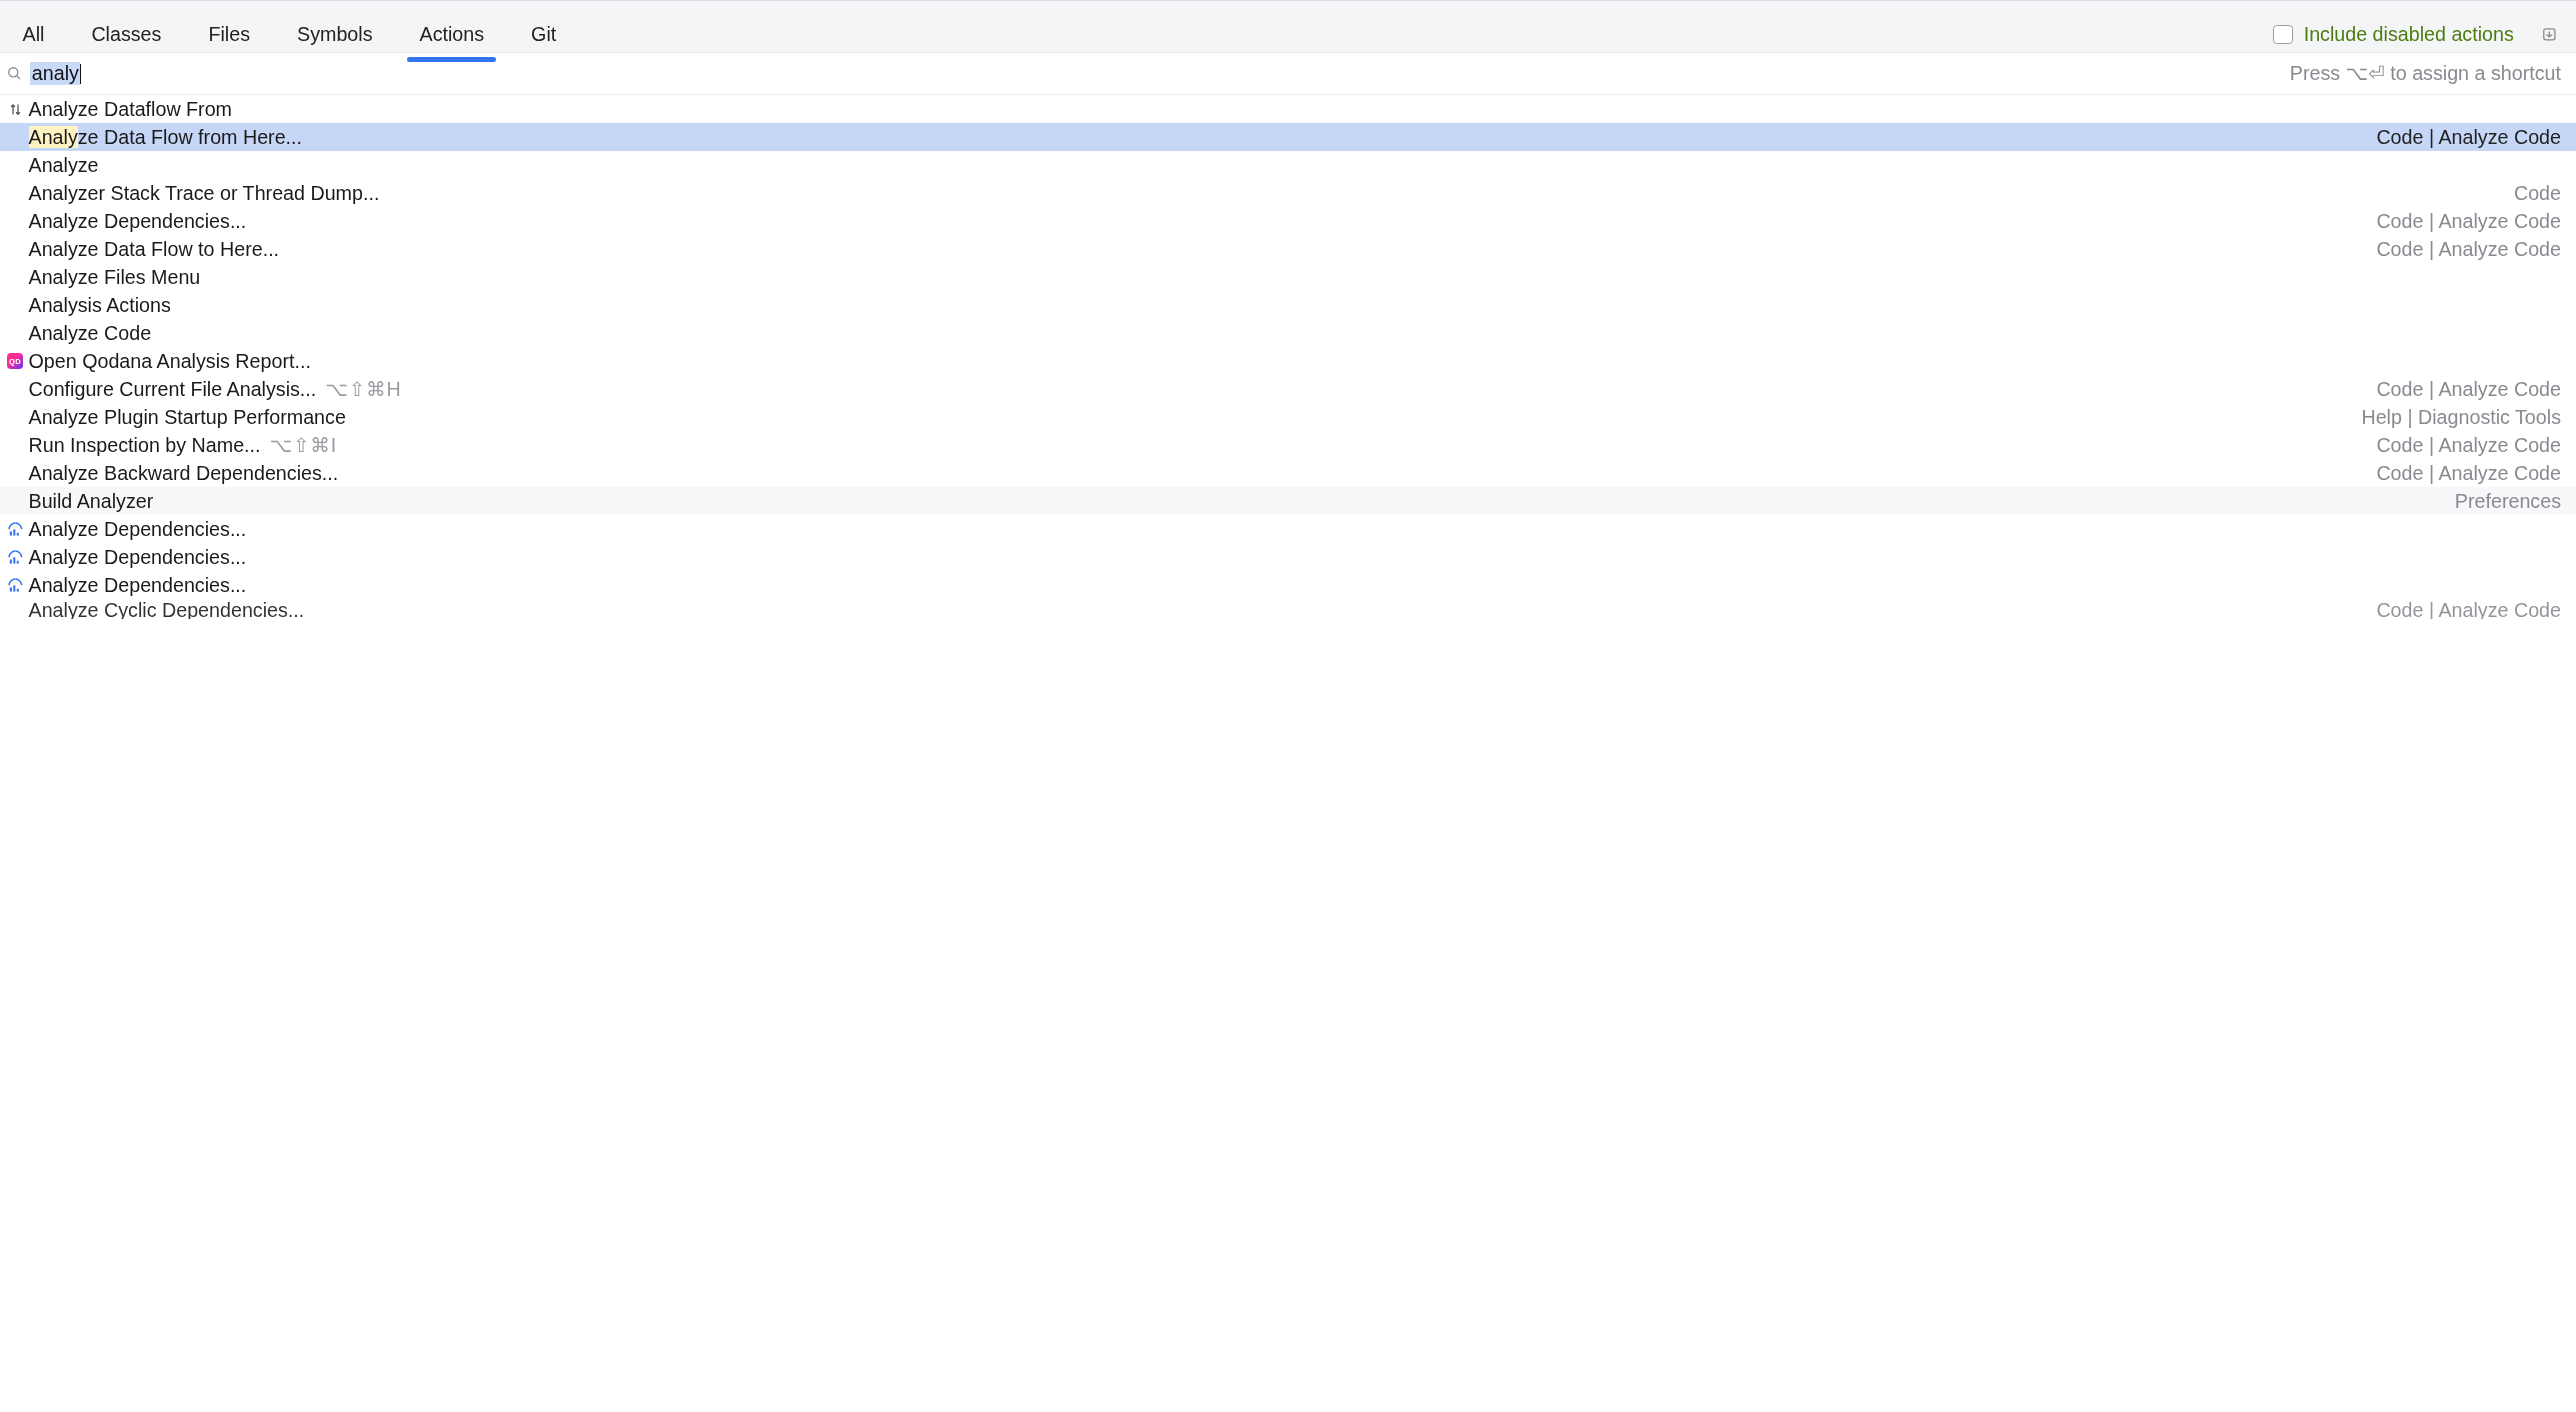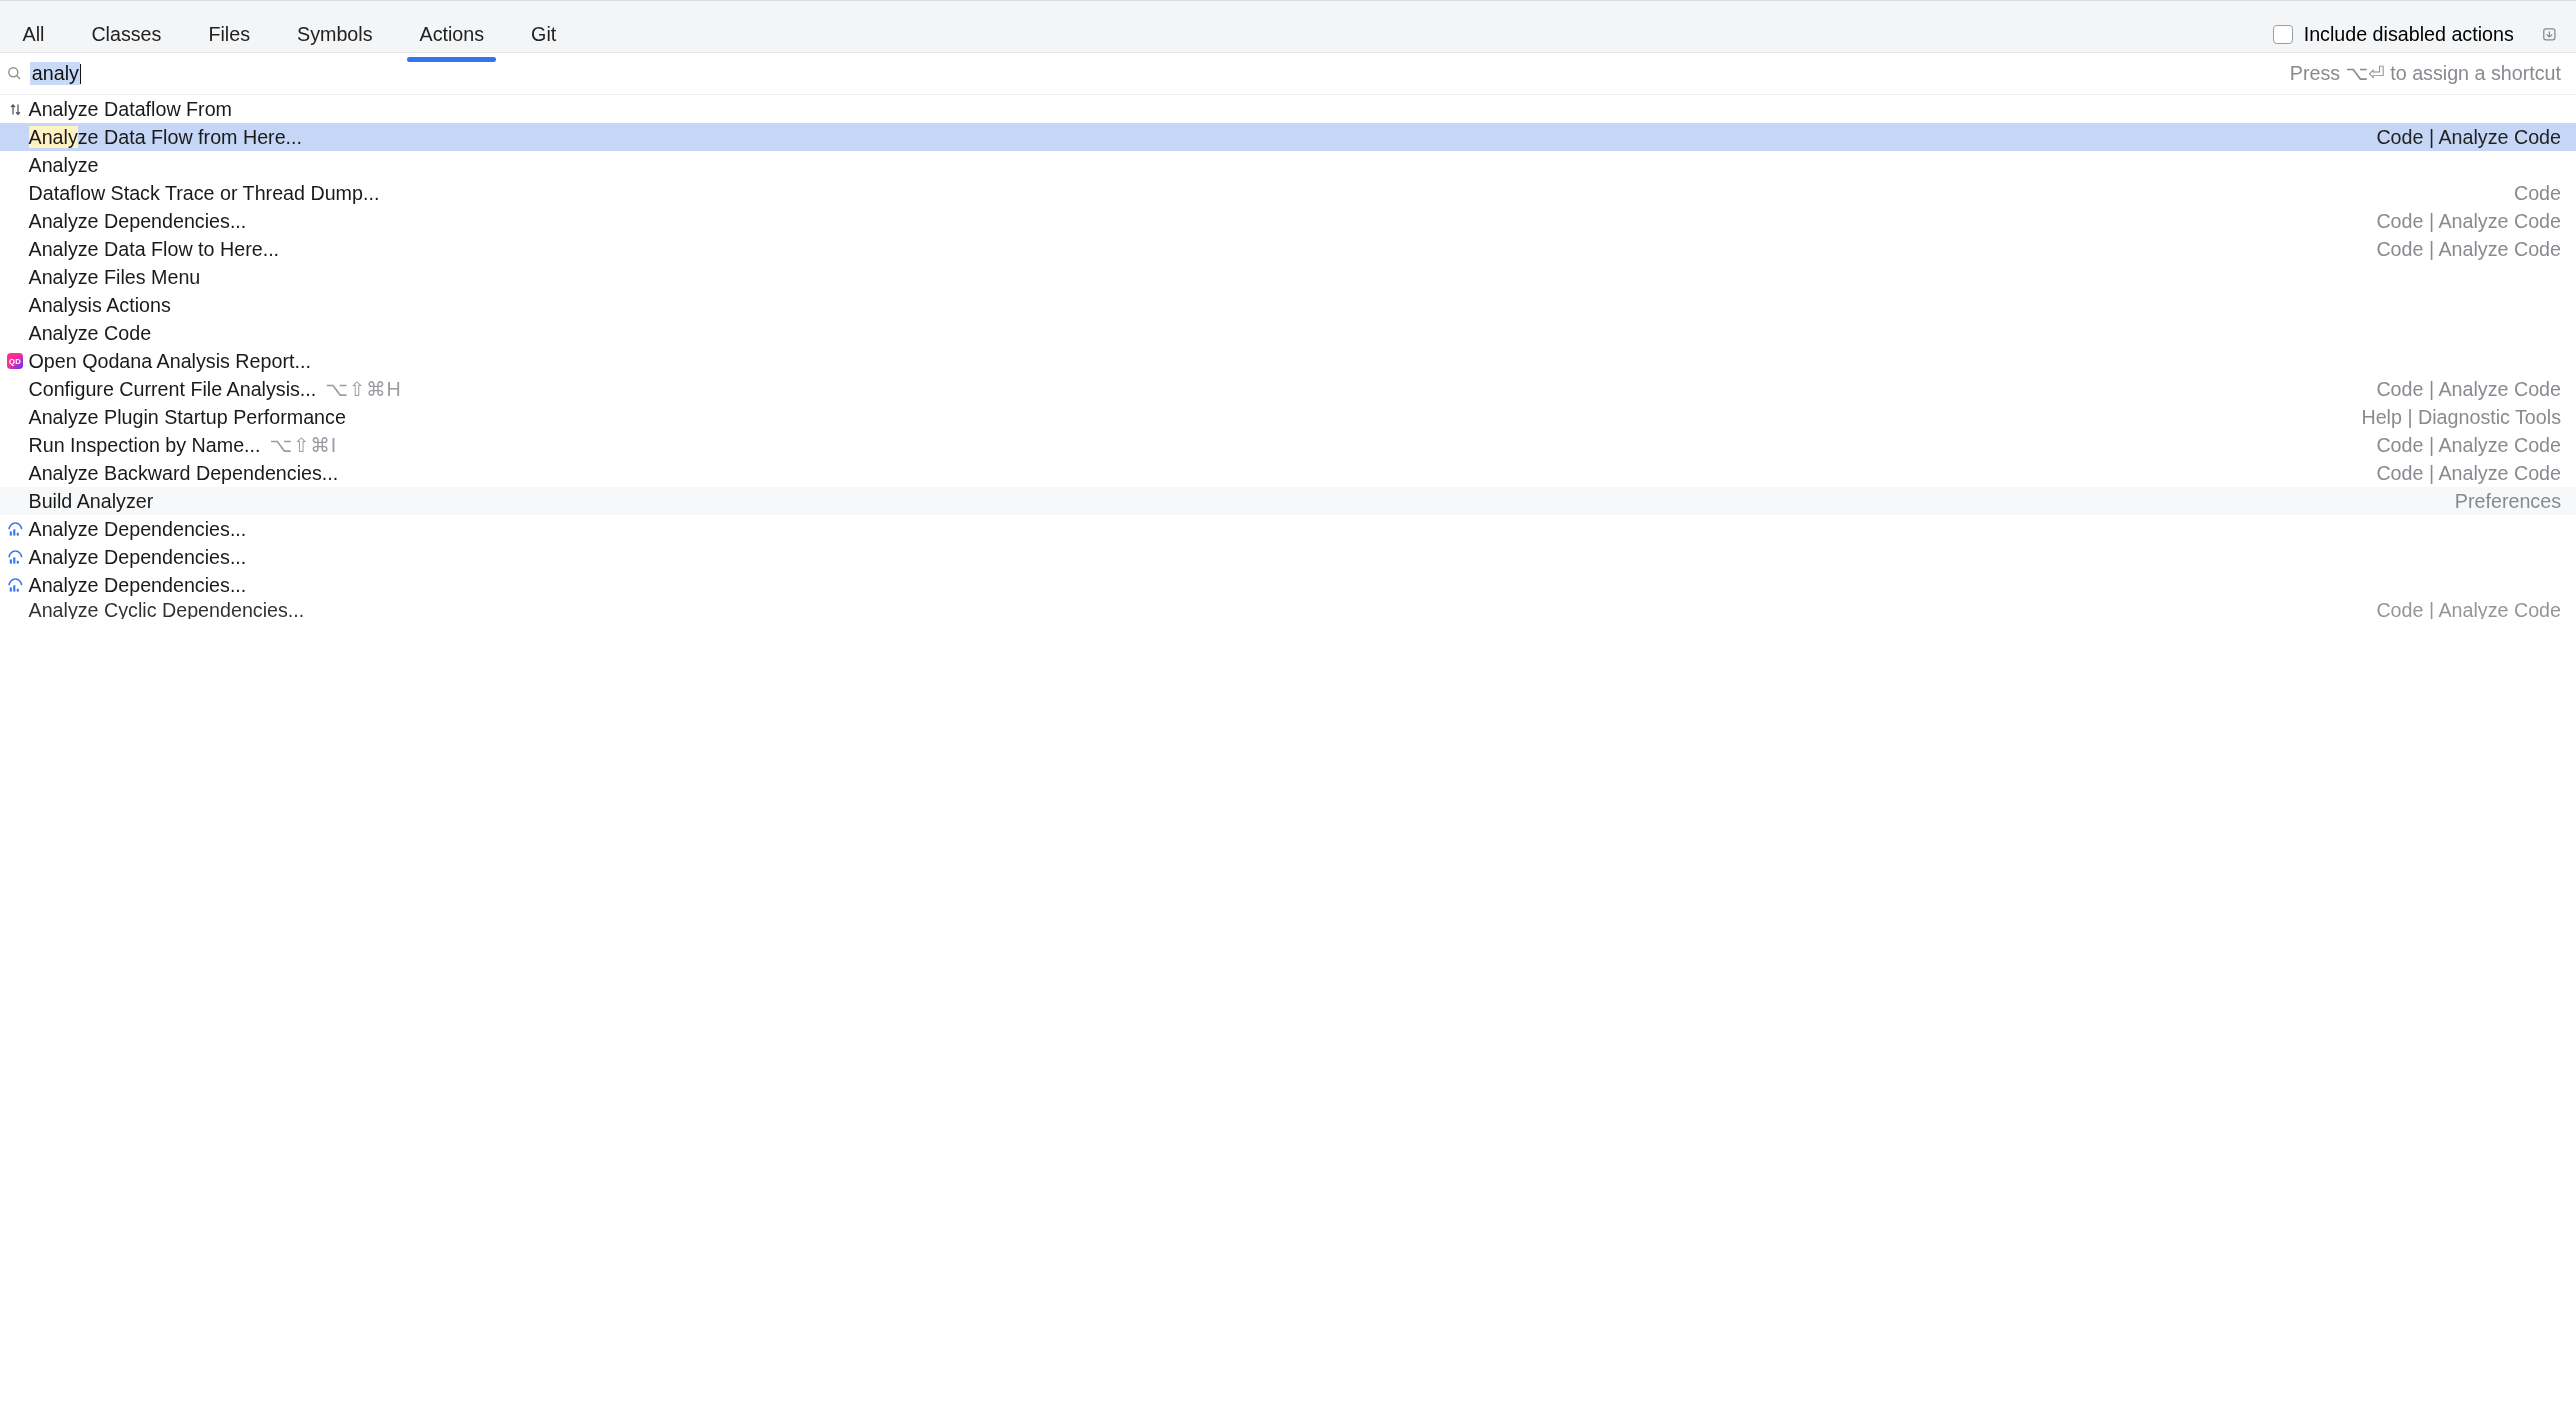--- a/index.html
+++ b/index.html
@@ -35,21 +35,21 @@
     bottom: -0.8px;
     height: 4.5px;
     border-radius: 2.3px;
     background: #3574f0;
   }
   .top-right {
     margin-left: auto;
     display: flex;
     align-items: center;
     gap: 10.6px;
-    color: #000000;
+    color: #4d7c0f;
   }
   .checkbox {
     width: 19.7px; height: 19.7px;
     border: 1.5px solid #9a9ca2;
     border-radius: 3.8px;
     background: #fff;
     display: inline-block;
   }
   .pin-btn {
     width: 23px; height: 23px;
@@ -184,21 +184,21 @@
     <div class="row">
       <span class="leading blank">
         <svg width="15" height="15" viewBox="0 0 20 20"></svg>
       </span>
       <span class="label">Analyze</span>
     </div>
     <div class="row">
       <span class="leading blank">
         <svg width="15" height="15" viewBox="0 0 20 20"></svg>
       </span>
-      <span class="label">Dataflow Stack Trace or Thread Dump...</span>
+      <span class="label">Analyzer Stack Trace or Thread Dump...</span>
       <span class="path">Code</span>
     </div>
     <div class="row">
       <span class="leading blank">
         <svg width="15" height="15" viewBox="0 0 20 20"></svg>
       </span>
       <span class="label">Analyze Dependencies...</span>
       <span class="path">Code | Analyze Code</span>
     </div>
     <div class="row">

